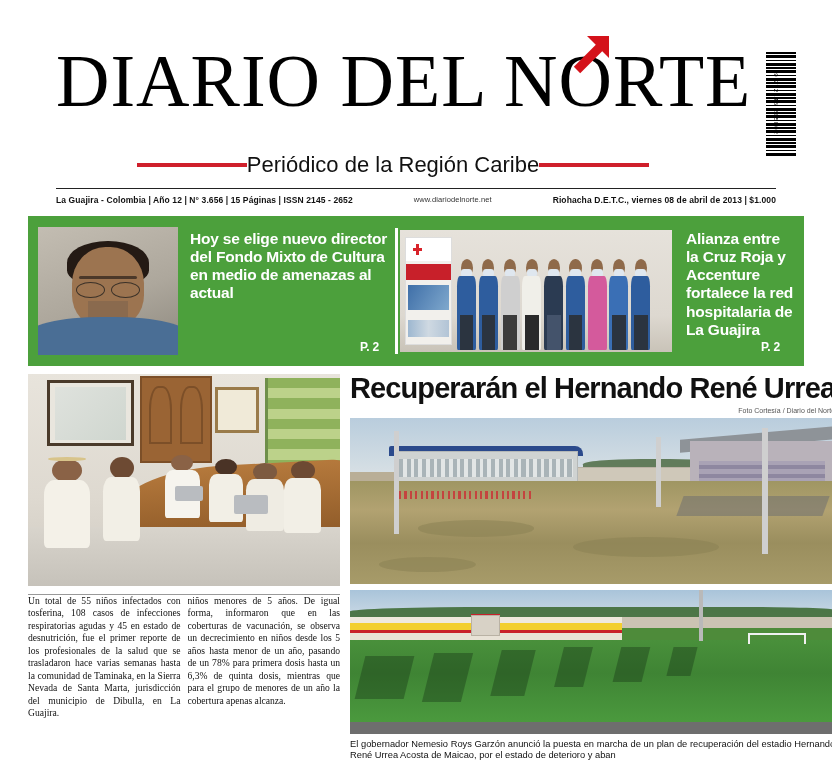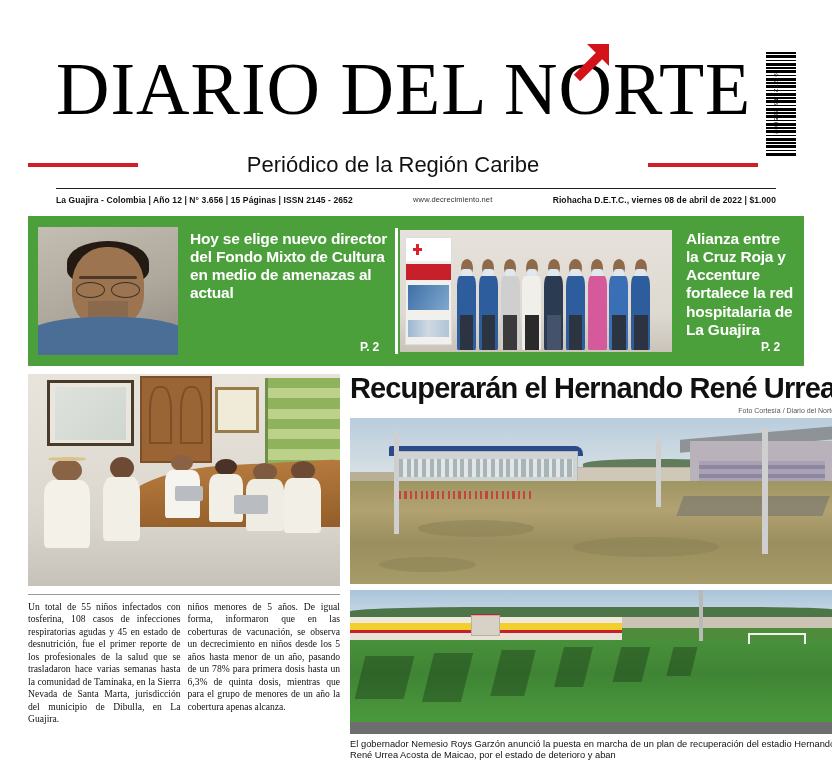--- a/index.html
+++ b/index.html
@@ -22,21 +22,21 @@
     padding: 0 28px;
   }
 
   .logo-row {
     display: flex;
     align-items: flex-start;
     justify-content: space-between;
     padding-top: 46px;
   }
 
-  .logo-wrap { position: relative; flex: 1; margin-top: 8px; }
+  .logo-wrap { position: relative; flex: 1; }
 
   .logo-title {
     font-family: "Liberation Serif", serif;
     font-size: 74px;
     font-weight: 400;
     letter-spacing: 1px;
     line-height: 0.95;
     color: #000;
     white-space: nowrap;
     padding-left: 28px;
@@ -75,21 +75,21 @@
     transform-origin: center;
     font-size: 6px;
     letter-spacing: 1px;
     color: #000;
     white-space: nowrap;
   }
 
   .tagline-row {
     display: flex;
     align-items: center;
-    justify-content: space-between;
+    justify-content: center;
     gap: 0;
     margin-top: -4px;
     padding-right: 46px;
   }
   .tag-rule { height: 4px; background: #cf1f2b; flex: 0 0 110px; }
   .tagline {
     font-family: "Liberation Sans", sans-serif;
     font-size: 22px;
     font-weight: 400;
     color: #111;
@@ -181,21 +181,20 @@
     letter-spacing: -0.3px;
     margin-top: 11px;
     padding: 0 4px;
   }
 
   .rule-thin { border-top: 1px solid #999; margin-top: 8px; }
 
   .body-cols {
     display: flex;
     gap: 7px;
-    margin-top: 6px;
     overflow: hidden;
     flex: 1;
   }
   .body-col {
     flex: 1;
     font-family: "Liberation Serif", serif;
     font-size: 9.6px;
     line-height: 1.30;
     text-align: justify;
     color: #111;
@@ -344,22 +343,22 @@
     <div class="tagline-row">
       <div class="tag-rule"></div>
       <div class="tagline">Periódico de la Región Caribe</div>
       <div class="tag-rule"></div>
     </div>
 
     <div class="masthead-divider"></div>
 
     <div class="info-line">
       <div>La Guajira - Colombia  |  Año 12  |  N° 3.656  |  15 Páginas  |  ISSN 2145 - 2652</div>
-      <div class="mid">www.decrecimiento.net</div>
-      <div>Riohacha D.E.T.C., viernes 08 de abril de 2022   |   $1.000</div>
+      <div class="mid">www.diariodelnorte.net</div>
+      <div>Riohacha D.E.T.C., viernes 08 de abril de 2013   |   $1.000</div>
     </div>
   </div>
 
   <div class="green-band">
 
     <div class="teaser t1">
       <div class="teaser-photo photo-portrait">
         <div class="scene">
           <div class="pf-bg"></div>
           <div class="pf-hair"></div>

